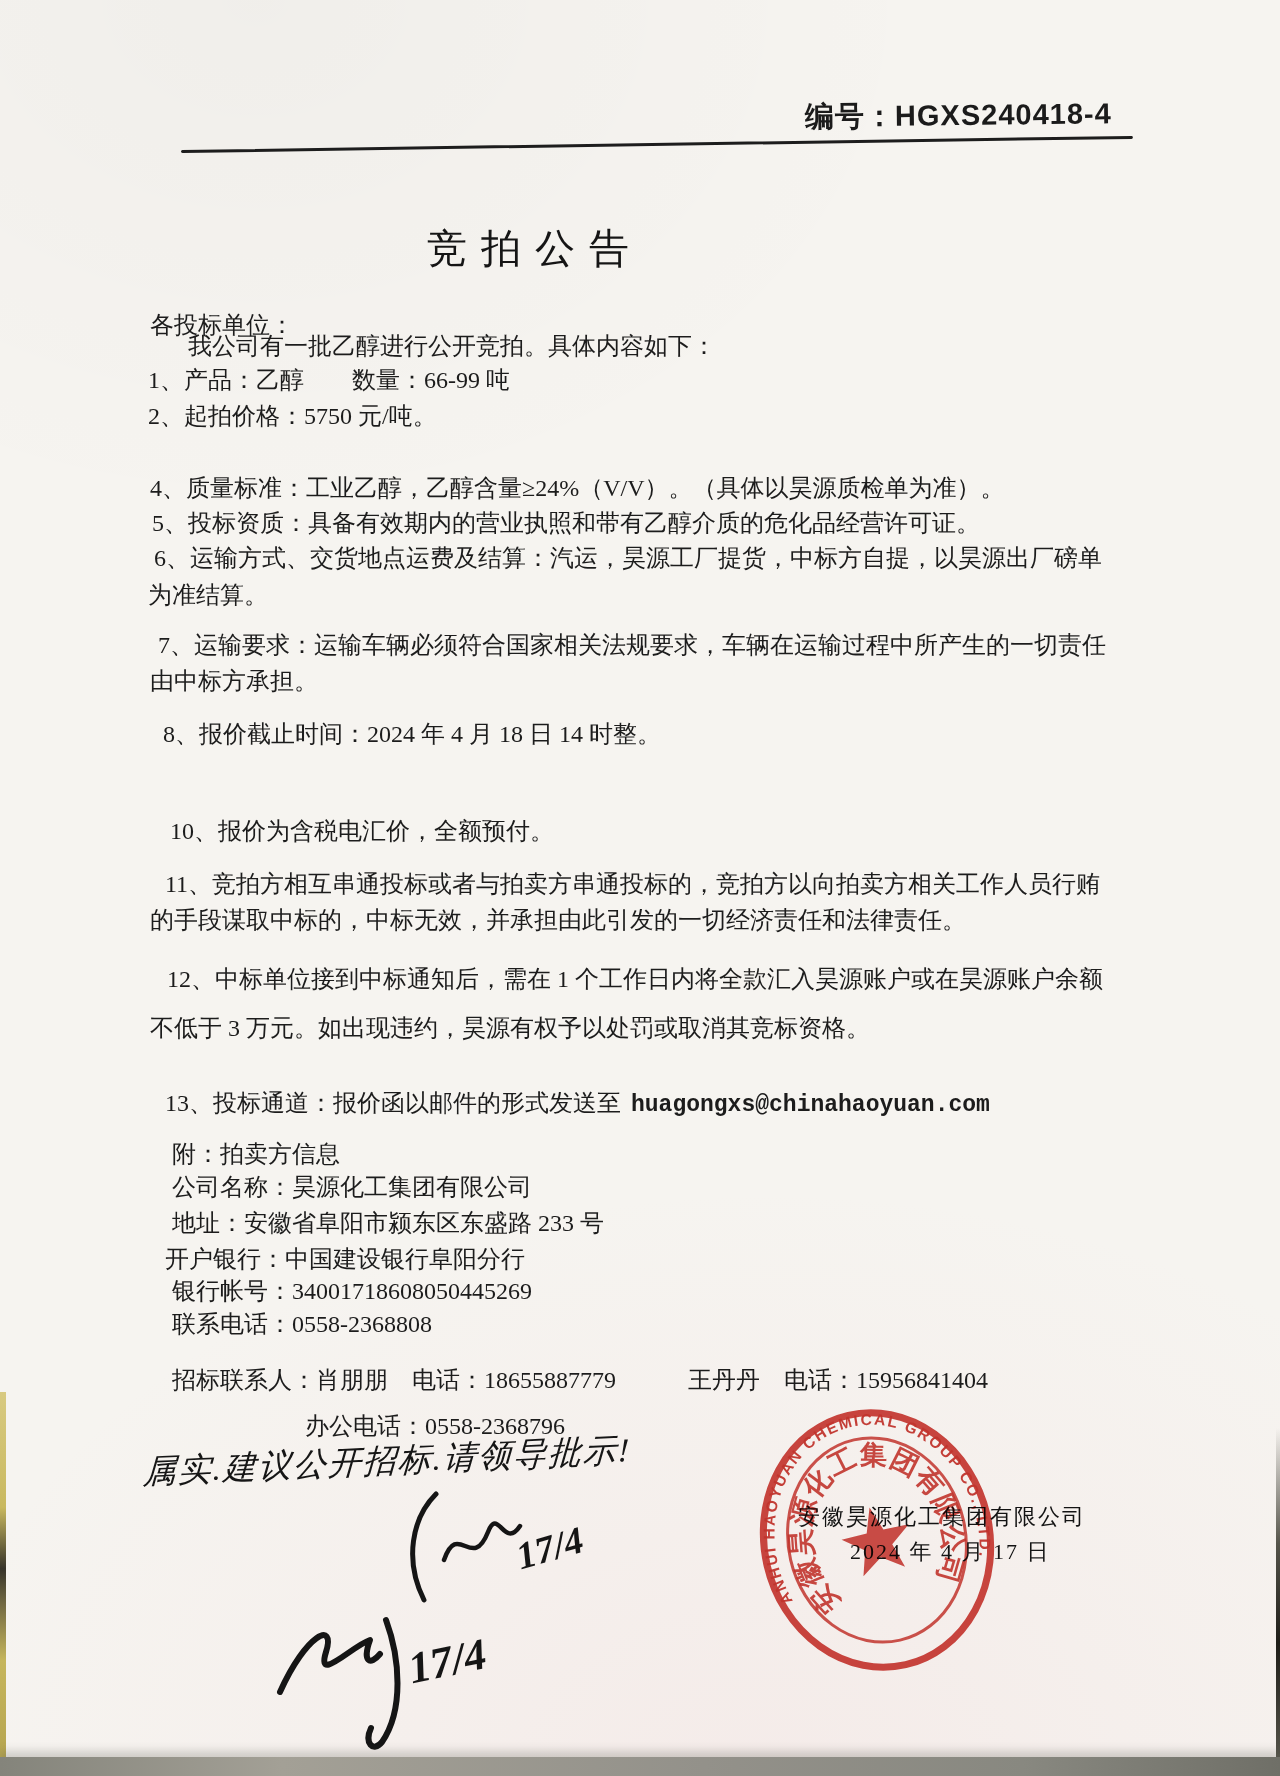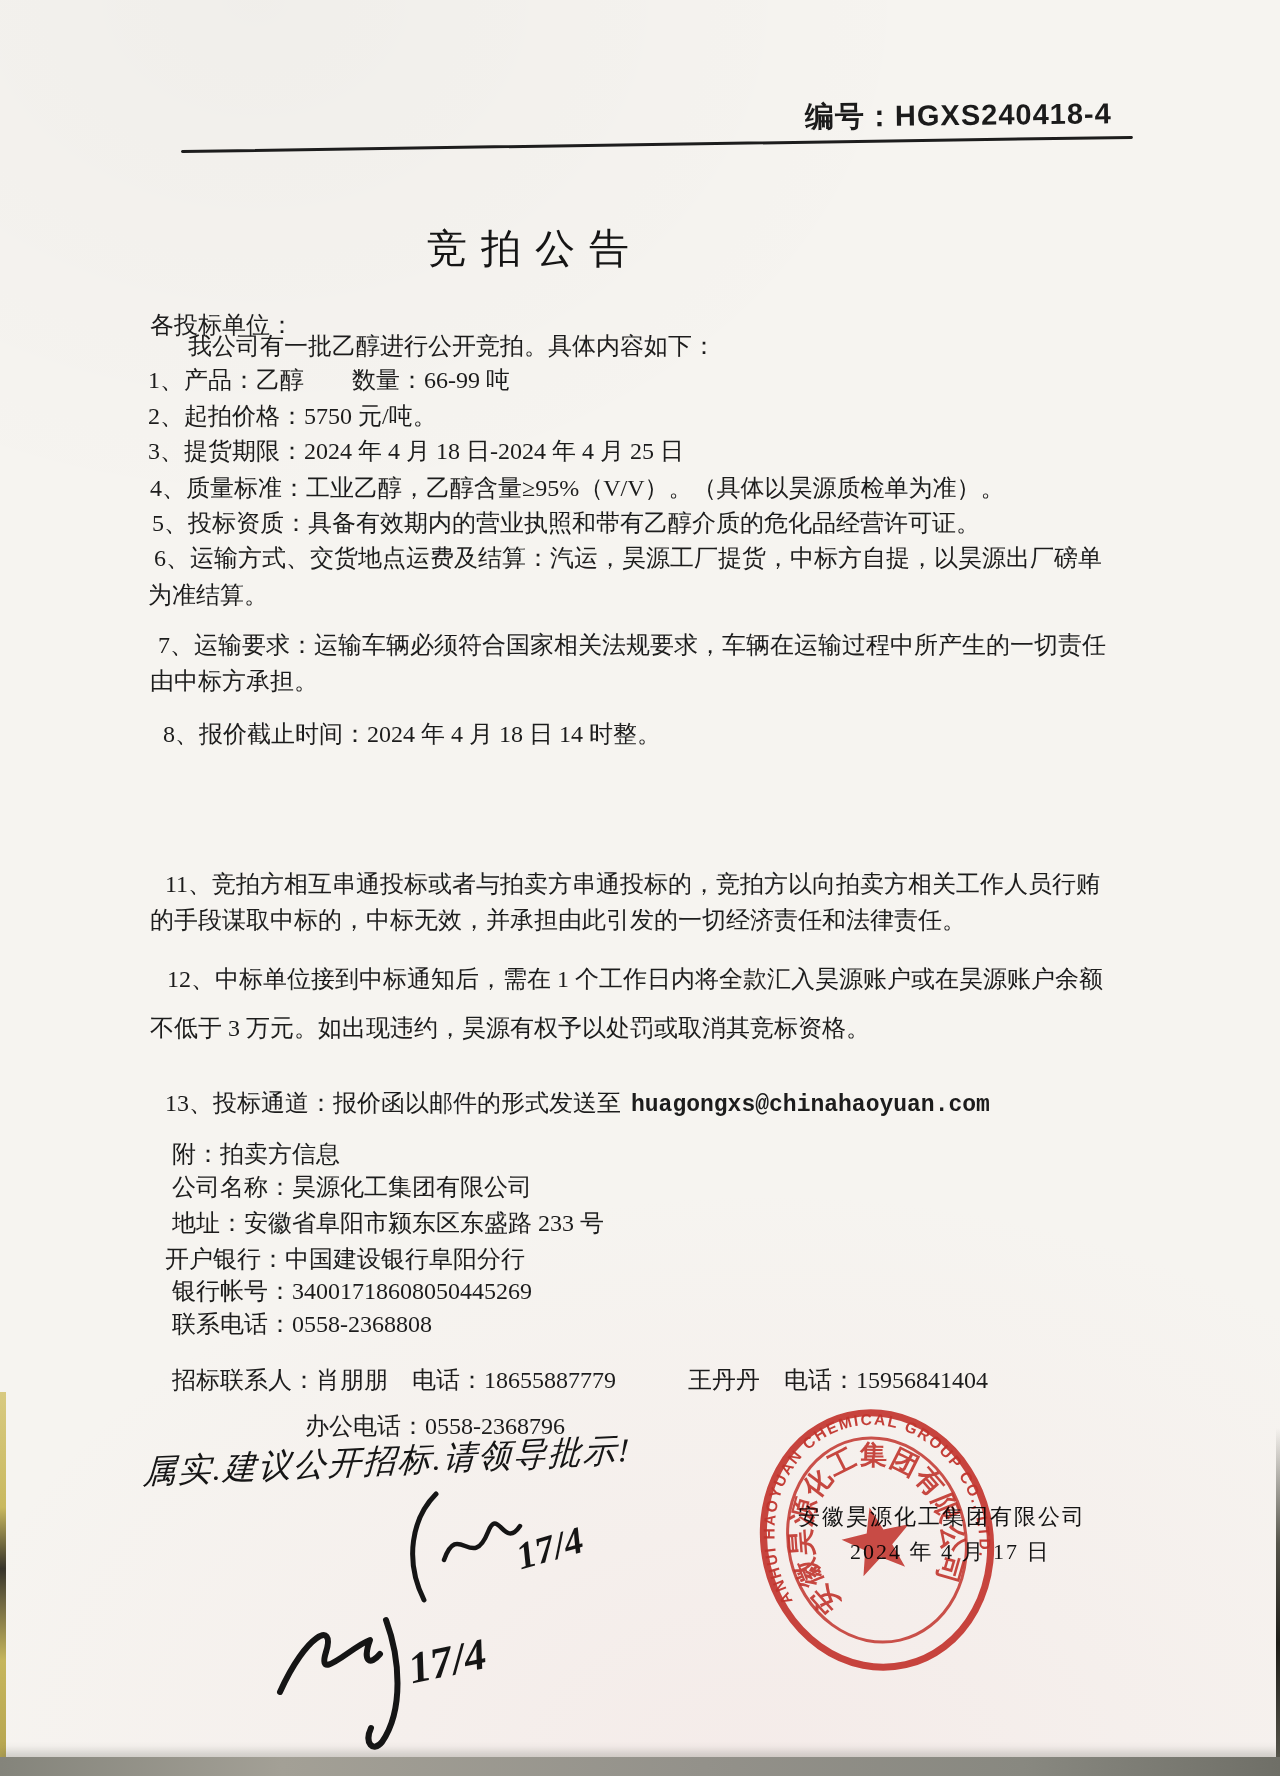--- a/index.html
+++ b/index.html
@@ -48,28 +48,28 @@
 
   <div class="doc-number">编号：HGXS240418-4</div>
   <div class="header-rule"></div>
   <div class="doc-title">竞拍公告</div>
 
   <div class="ln" style="left:150px;top:312px">各投标单位：</div>
   <div class="ln" style="left:188px;top:333px">我公司有一批乙醇进行公开竞拍。具体内容如下：</div>
 
   <div class="ln" style="left:148px;top:367px">1、产品：乙醇　　数量：66-99 吨</div>
   <div class="ln" style="left:148px;top:403px">2、起拍价格：5750 元/吨。</div>
-  <div class="ln" style="left:148px;top:438px">3、提货期限：2024 年 4 月 18 日-2024 年 4 月 25 日</div>
-  <div class="ln" style="left:150px;top:475px">4、质量标准：工业乙醇，乙醇含量≥95%（V/V）。（具体以昊源质检单为准）。</div>
+  <div class="ln" style="left:150px;top:475px">4、质量标准：工业乙醇，乙醇含量≥24%（V/V）。（具体以昊源质检单为准）。</div>
   <div class="ln" style="left:152px;top:510px">5、投标资质：具备有效期内的营业执照和带有乙醇介质的危化品经营许可证。</div>
   <div class="ln" style="left:154px;top:545px">6、运输方式、交货地点运费及结算：汽运，昊源工厂提货，中标方自提，以昊源出厂磅单</div>
   <div class="ln" style="left:148px;top:582px">为准结算。</div>
   <div class="ln" style="left:158px;top:632px">7、运输要求：运输车辆必须符合国家相关法规要求，车辆在运输过程中所产生的一切责任</div>
   <div class="ln" style="left:150px;top:668px">由中标方承担。</div>
   <div class="ln" style="left:163px;top:721px">8、报价截止时间：2024 年 4 月 18 日 14 时整。</div>
+  <div class="ln" style="left:170px;top:818px">10、报价为含税电汇价，全额预付。</div>
   <div class="ln" style="left:165px;top:871px">11、竞拍方相互串通投标或者与拍卖方串通投标的，竞拍方以向拍卖方相关工作人员行贿</div>
   <div class="ln" style="left:150px;top:907px">的手段谋取中标的，中标无效，并承担由此引发的一切经济责任和法律责任。</div>
   <div class="ln" style="left:167px;top:966px">12、中标单位接到中标通知后，需在 1 个工作日内将全款汇入昊源账户或在昊源账户余额</div>
   <div class="ln" style="left:150px;top:1015px">不低于 3 万元。如出现违约，昊源有权予以处罚或取消其竞标资格。</div>
 
   <div class="ln" style="left:165px;top:1090px"><span>13、投标通道：报价函以邮件的形式发送至</span><span class="email">huagongxs@chinahaoyuan.com</span></div>
 
   <div class="ln" style="left:172px;top:1141px">附：拍卖方信息</div>
   <div class="ln" style="left:172px;top:1174px">公司名称：昊源化工集团有限公司</div>
   <div class="ln" style="left:172px;top:1210px">地址：安徽省阜阳市颍东区东盛路 233 号</div>

